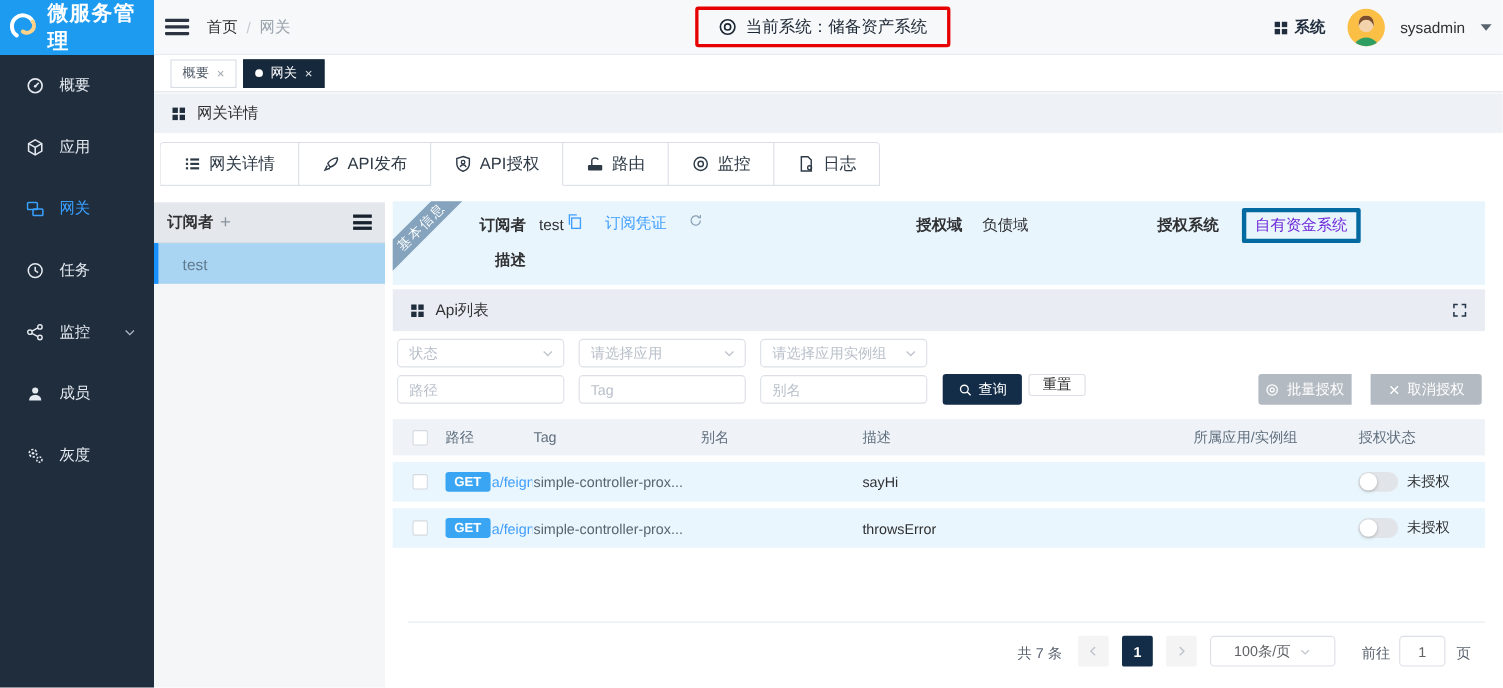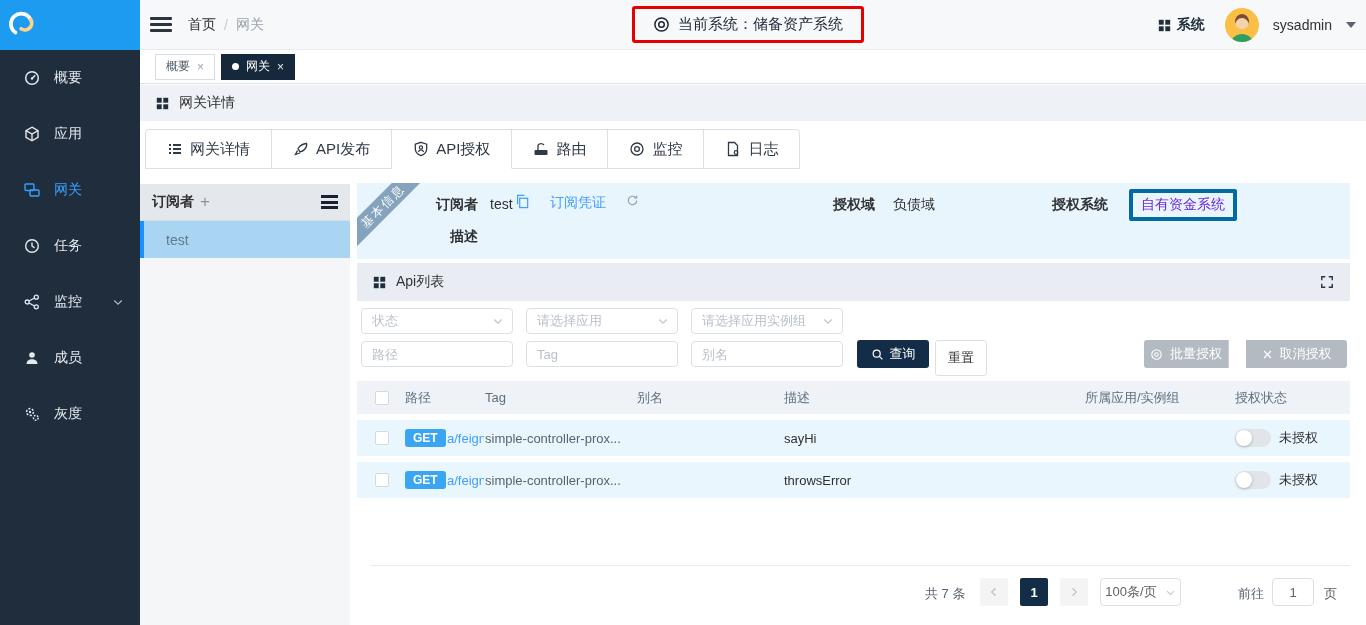--- a/index.html
+++ b/index.html
@@ -100,21 +100,21 @@
   .frow { position:absolute; left:0; width:993px; height:28px; }
   .sel, .inp { position:absolute; width:152px; height:26px; border:1px solid #dcdfe6;
     border-radius:4px; background:#fff; font-size:13px; }
   .sel { display:flex; align-items:center; padding:0 8px 0 10px; color:#b9c0ca; cursor:pointer; }
   .sel span { flex:1; overflow:hidden; white-space:nowrap; }
   .inp { padding:0 10px; color:#303133; }
   .inp::placeholder { color:#b9c0ca; }
   .btn-query { position:absolute; left:500px; top:-1px; width:72px; height:28px; background:#132c47;
     color:#fff; border:none; border-radius:3px; font-size:13px; display:flex; align-items:center;
     justify-content:center; gap:6px; cursor:pointer; }
-  .btn-reset { position:absolute; left:578px; top:-1px; width:52px; height:36px; background:#fff;
+  .btn-reset { position:absolute; left:578px; top:-1px; width:52px; height:20px; background:#fff;
     color:#303133; border:1px solid #dcdfe6; border-radius:3px; font-size:13px;
     display:flex; align-items:center; justify-content:center; cursor:pointer; }
   .btn-gray { position:absolute; top:-1px; height:28px; background:#b3bac1; color:#fff; border:none;
     font-size:13px; display:flex; align-items:center; justify-content:center; gap:7px; cursor:pointer; }
   .btn-batch { left:787px; width:85px; border-radius:3px 0 0 3px; border-right:1px solid #c9ced4; }
   .btn-cancel { left:889px; width:101px; border-radius:0 3px 3px 0; }
 
   .thead { position:absolute; left:0; top:198px; width:993px; height:33px; background:#eff3f8;
     font-size:13px; color:#5f6e7e; }
   .thead .cell, .trow .cell { position:absolute; top:0; height:100%; display:flex; align-items:center; }
@@ -133,37 +133,38 @@
   .tdivider { position:absolute; left:14px; top:382px; width:979px; border-top:1px solid #e6ebf1; }
   .pager { position:absolute; left:0; top:395px; width:993px; height:30px; font-size:13px;
     color:#5a6470; }
   .pager > * { position:absolute; }
   .pg-total { left:568px; top:7px; }
   .pg-btn { width:28px; height:28px; border-radius:2px; background:#f4f4f5; display:flex;
     align-items:center; justify-content:center; color:#c0c4cc; cursor:pointer; }
   .pg-prev { left:623px; } .pg-next { left:703px; }
   .pg-page { left:663px; width:28px; height:28px; border-radius:2px; background:#132c47; color:#fff;
     display:flex; align-items:center; justify-content:center; font-weight:bold; cursor:pointer; }
-  .pg-size { left:743px; width:81px; height:28px; border:1px solid #dcdfe6; border-radius:4px;
+  .pg-size { left:743px; width:114px; height:28px; border:1px solid #dcdfe6; border-radius:4px;
     background:#fff; display:flex; align-items:center; justify-content:center; gap:8px;
     color:#606266; cursor:pointer; }
   .pg-goto-label { left:881px; top:7px; }
   .pg-goto { left:915px; width:42px; height:28px; border:1px solid #dcdfe6; border-radius:4px;
     text-align:center; font-size:13px; color:#606266; background:#fff; }
   .pg-unit { left:967px; top:7px; }
 </style>
 </head>
 <body>
 
 <header class="topbar">
   <div class="logo">
     <svg width="30" height="30" viewBox="0 0 16 16">
       <path d="M4 12a5.5 5.5 0 1 1 8-7" stroke="#ffffff" stroke-width="2" fill="none" stroke-linecap="round"></path>
       <path d="M12 5a3.6 3.6 0 0 1-5 5" stroke="#ffd28a" stroke-width="2" fill="none" stroke-linecap="round"></path>
     </svg>
+    <span class="logo-text">微服务管理</span>
   </div>
   <div class="hamburger">
       <i></i>
       <i></i>
       <i></i>
     </div>
   <nav class="breadcrumb">
     <span>首页</span>
     <span class="bc-sep">/</span>
     <span class="bc-cur">网关</span>

